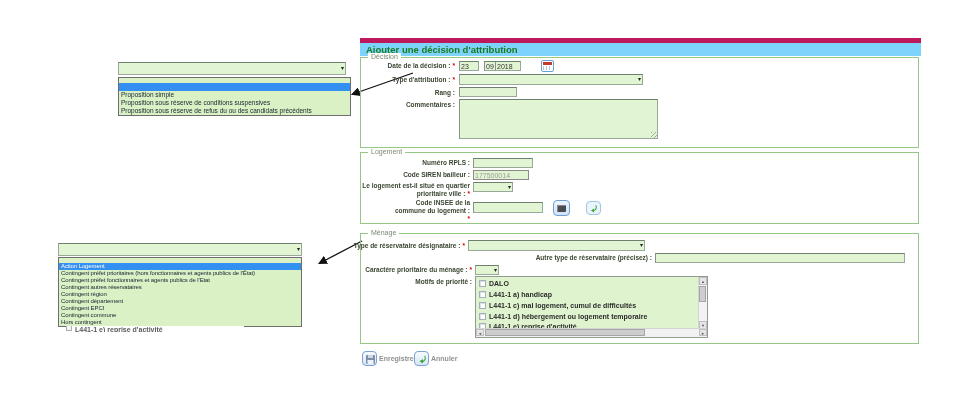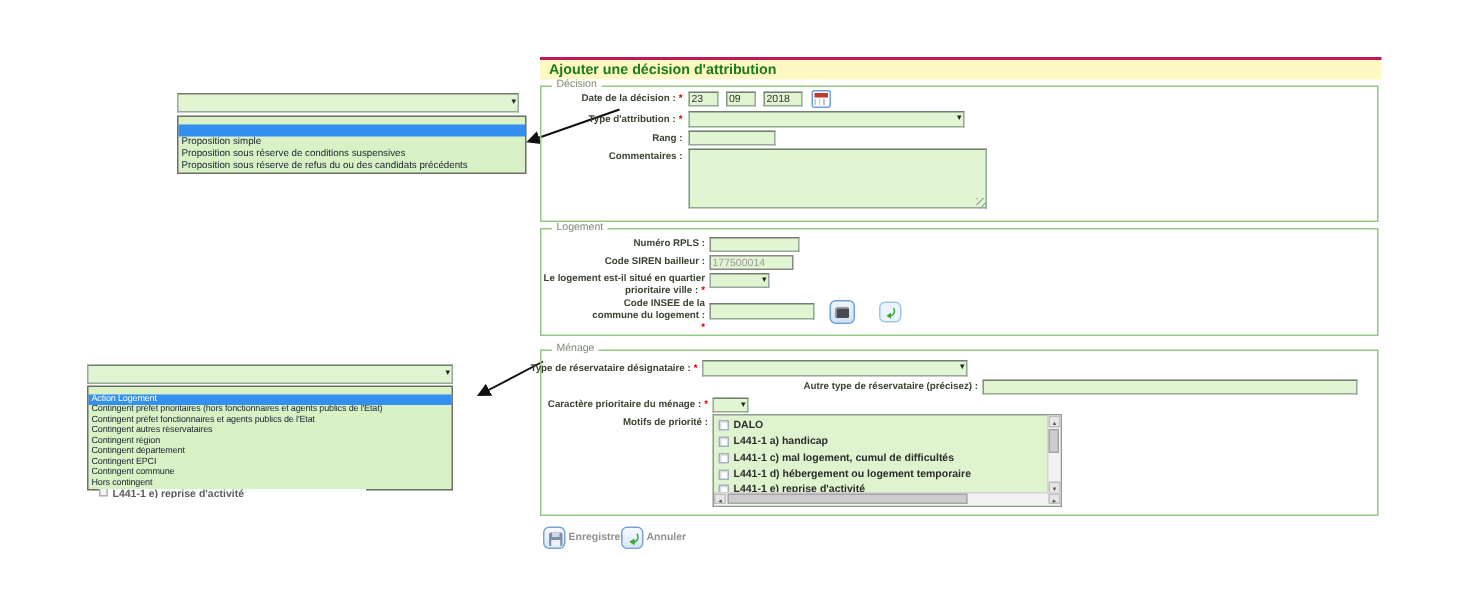--- a/index.html
+++ b/index.html
@@ -1,20 +1,20 @@
 <!DOCTYPE html>
 <html><head>
 <meta charset="utf-8">
 <style>
   html,body{margin:0;padding:0;background:#fff;}
   .canvas{position:relative;width:972px;height:407px;background:#fff;overflow:hidden;
           font-family:"Liberation Sans",sans-serif;}
   
-  .hdr{position:absolute;left:360px;top:38px;width:555px;height:12px;background:#fef9c3;
-       border-top:2px solid #be185d;color:#1b7a1b;font-size:9.5px;font-weight:bold;
+  .hdr{position:absolute;left:360px;top:38px;width:555px;height:12px;background:#7dd3fc;
+       border-top:5px solid #be185d;color:#1b7a1b;font-size:9.5px;font-weight:bold;
        padding:1px 0 0 6px;}
   
   .fs{position:absolute;border:1px solid #94c884;background:transparent;box-sizing:border-box;}
   .legend{position:absolute;background:#fff;color:#7d8a72;font-size:7px;padding:0 3px;white-space:nowrap;}
   
   .lblr{position:absolute;font-size:6.5px;font-weight:bold;color:#3a4430;white-space:nowrap;}
   .req{color:#e00000;margin-left:2px;}
   
   .inp{position:absolute;background:#e2f5d2;border:1px solid #9aa89a;border-top-color:#6f7f6f;
        border-left-color:#86948a;font-size:7px;color:#333;padding:0 1px;box-sizing:border-box;
@@ -118,21 +118,21 @@
   <div class="hdr">Ajouter une décision d'attribution</div>
 
   <div class="fs" style="left:360px;top:57px;width:559px;height:91px;"></div>
   <div class="legend" style="left:368px;top:53px;">Décision</div>
 
   <div class="lblr" style="right:517px;top:62px;">
     <span>Date de la décision :</span><span class="req">*</span>
   </div>
   <input class="inp" style="left: 459px; top: 61px; width: 20px; height: 10px;" value="23">
   <input class="inp" style="left: 484px; top: 61px; width: 20px; height: 10px;" value="09">
-  <input class="inp" style="left: 509px; top: 61px; width: 26px; height: 10px;" value="2018">
+  <input class="inp" style="left: 495px; top: 61px; width: 26px; height: 10px;" value="2018">
   <div class="calbtn">
     <div class="caltop"></div>
     <div class="calgrid"></div>
   </div>
 
   <div class="lblr" style="right:517px;top:76px;">
     <span>Type d'attribution :</span><span class="req">*</span>
   </div>
   <div class="sel" style="left:459px;top:74px;width:184px;height:11px;">
     <span class="selarrow">▾</span>

